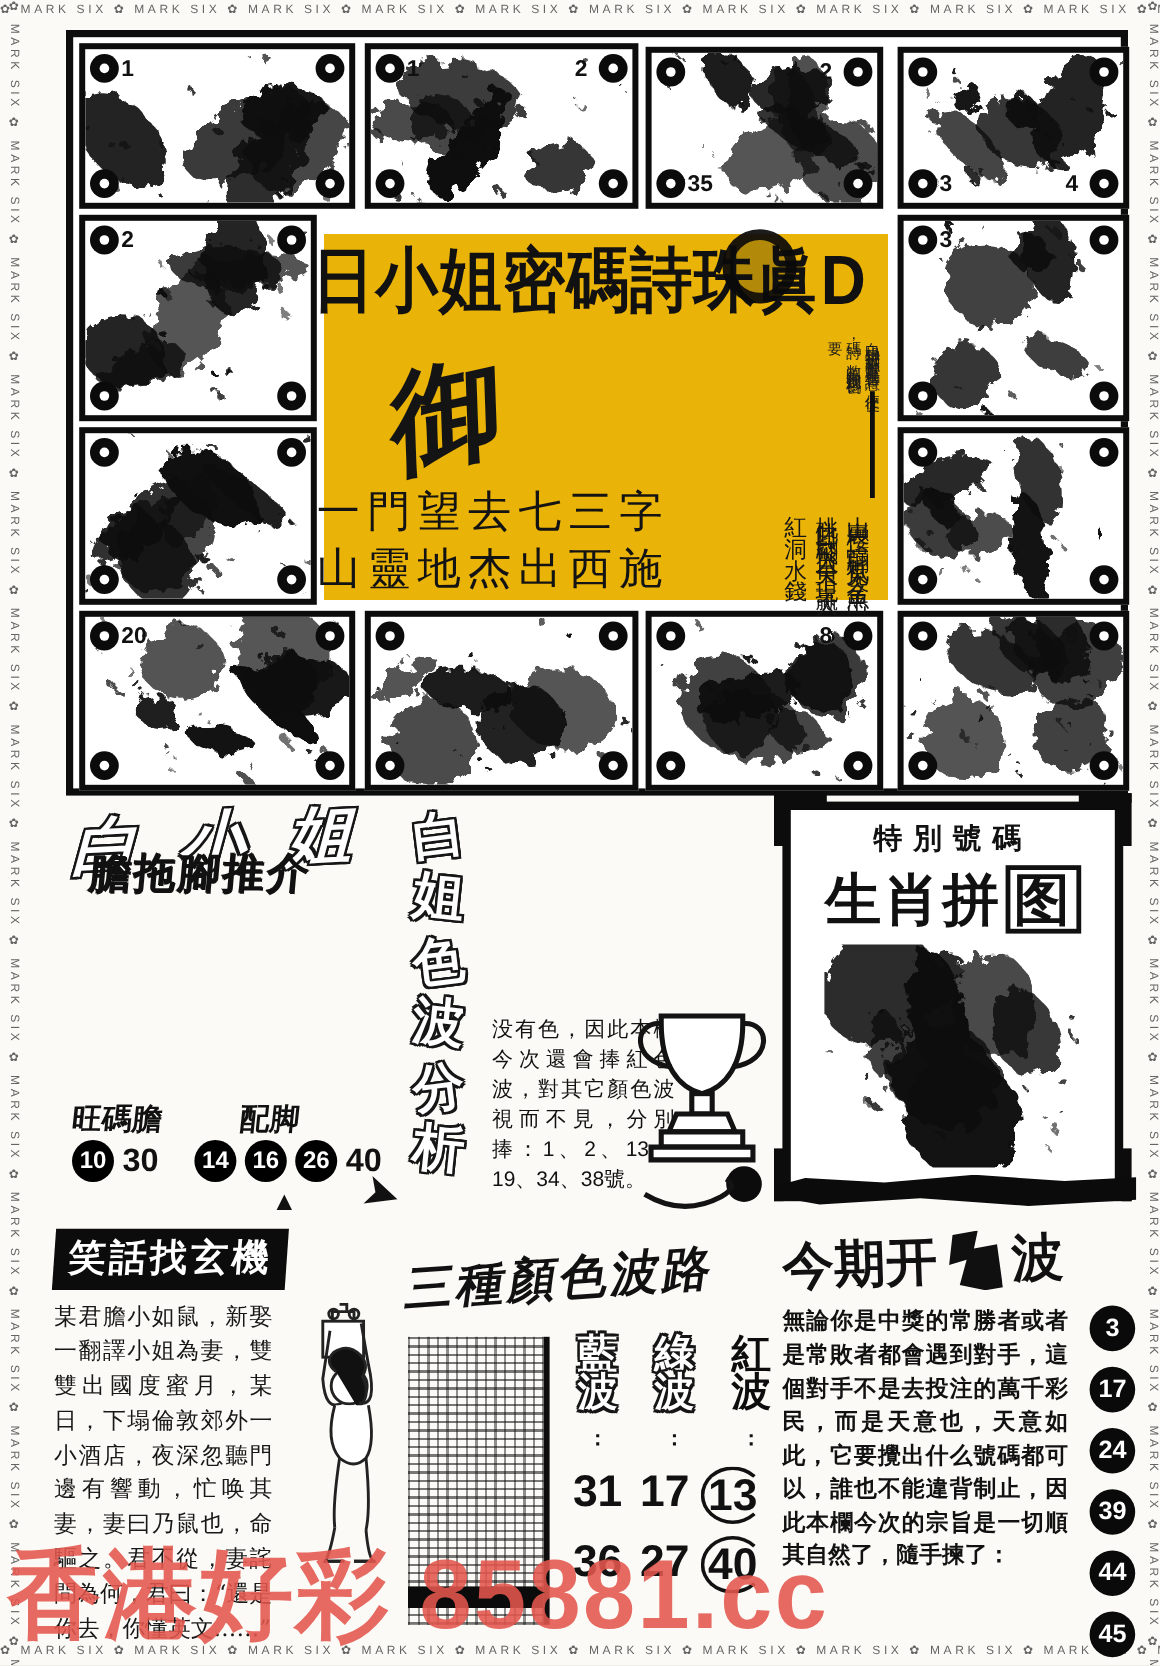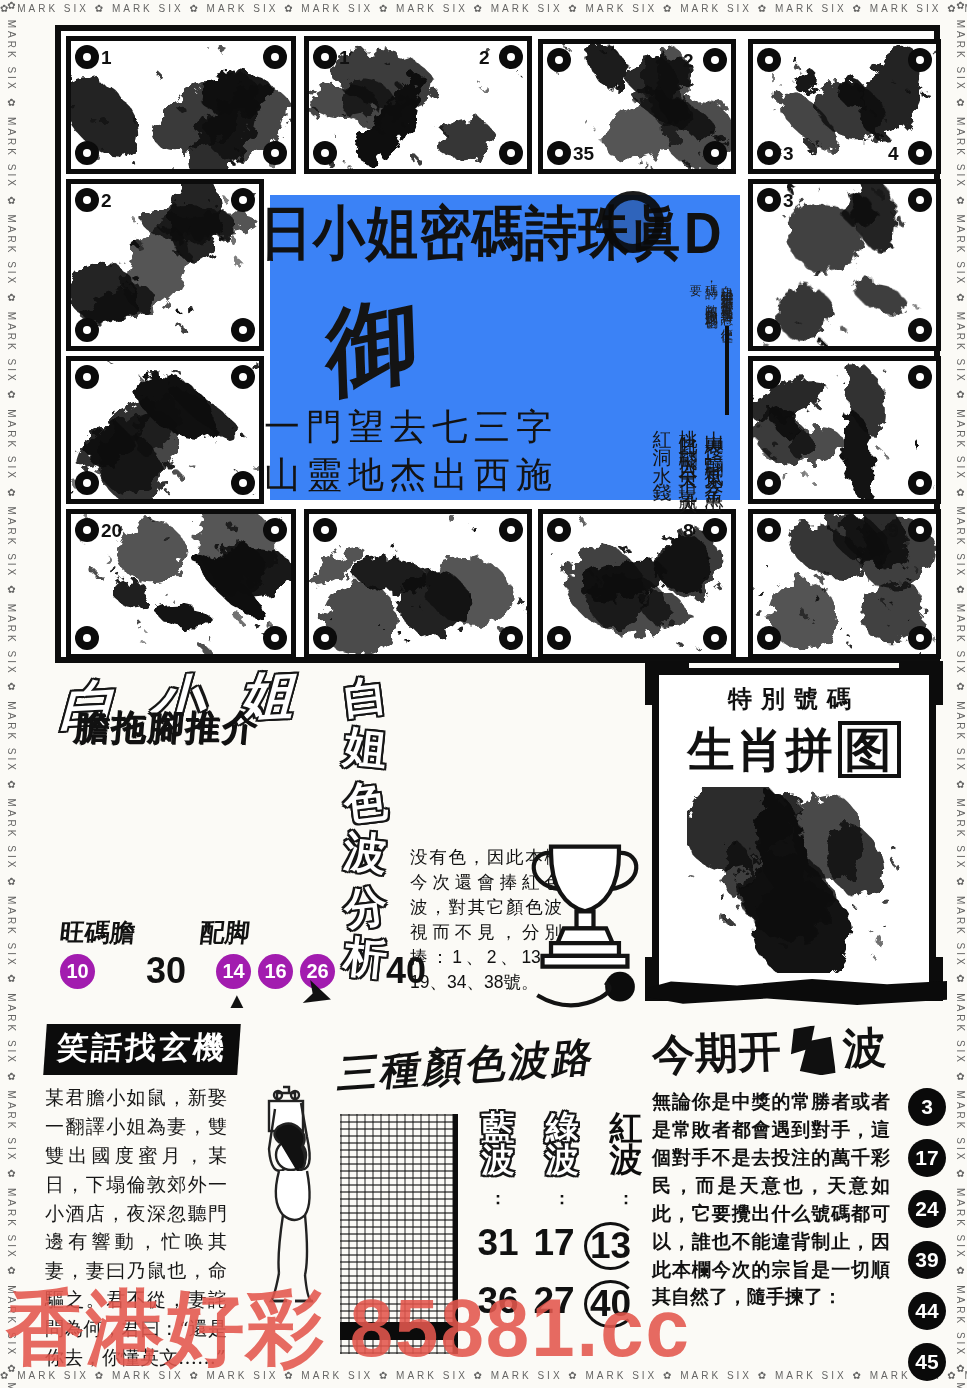--- a/index.html
+++ b/index.html
@@ -22,21 +22,21 @@
             border:6px solid #0d0d0d; background:#fff; }
   .panel { position:absolute; border:5px solid #0c0c0c; background:#fff; overflow:hidden; }
   .panel svg { position:absolute; inset:0; }
   .dot { position:absolute; width:24px; height:24px; border-radius:50%; background:#0b0b0b; z-index:2; }
   .dot::after { content:""; position:absolute; left:8px; top:8px; width:8px; height:8px;
                 border-radius:50%; background:#fff; }
   .pnum { position:absolute; font-size:19px; font-weight:700; z-index:3; color:#111; }
 
   
   #masthead { position:absolute; left:270px; top:195px; width:470px; height:305px;
-              background:#3b82f6; z-index:2; }
+              background:#eab308; z-index:2; }
   .main-title { position:absolute; left:-10px; top:4px; width:492px; white-space:nowrap;
                 font-size:52px; font-weight:900; letter-spacing:1px; transform:scaleY(1.12);
                 font-family:"Liberation Sans","DejaVu Sans",sans-serif; }
   .title-blot { position:absolute; left:332px; top:-4px; width:62px; height:62px;
                 border:9px solid rgba(10,10,10,.9); border-radius:50%;
                 background:rgba(10,10,10,.25); z-index:3; }
   .seal-char { position:absolute; left:55px; top:88px; font-size:94px; font-weight:700;
                font-family:"DejaVu Serif","Liberation Serif",serif;
                transform:rotate(-12deg) skewX(-10deg); color:#141414; }
   #poem { position:absolute; right:4px; top:80px; height:212px; writing-mode:vertical-rl;
@@ -60,23 +60,23 @@
                   letter-spacing:34px; transform:skewX(-18deg) rotate(-3deg); white-space:nowrap; }
   .tips-title { position:absolute; left:16px; top:32px; font-size:35px; font-weight:900;
                 transform:skewX(-5deg); letter-spacing:2px;
                 text-shadow:1px 1px 0 #111; }
   .tips-body { position:absolute; left:0; top:78px; width:292px; font-size:17.5px;
                line-height:1.44; text-align:justify; color:#101010; }
   .tips-labels { position:absolute; left:2px; top:244px; width:292px; font-size:25px;
                  font-weight:900; transform:skewX(-6deg); }
   .tips-labels .lab2 { margin-left:58px; }
   .tips-nums { position:absolute; left:2px; top:278px; display:flex; align-items:center; gap:7px; }
-  .n-circle { display:inline-flex; width:35px; height:35px; border-radius:50%; background:#a21caf;
+  .n-circle { display:inline-flex; width:35px; height:35px; border-radius:50%; background:#000000;
               color:#fff; font-weight:800; font-size:20px; align-items:center; justify-content:center; }
-  .n-plain { font-size:36px; font-weight:700;margin-left:44px; }
+  .n-plain { font-size:27px; font-weight:700; }
   .gap18 { width:16px; }
   .dec-tri { position:absolute; left:168px; top:316px; font-size:22px; }
   .dec-arrow { position:absolute; left:244px; top:300px; font-size:38px; transform:rotate(18deg); }
 
   
   #wavean { position:absolute; left:352px; top:668px; width:296px; height:352px; }
   .vtitle { position:absolute; left:-8px; top:2px; width:58px; }
   .vtitle span { display:block; font-size:43px; font-weight:800; line-height:1.22;
                  font-family:"DejaVu Serif","Liberation Serif",serif; }
   .vtitle span:nth-child(odd) { transform:rotate(-7deg); }

